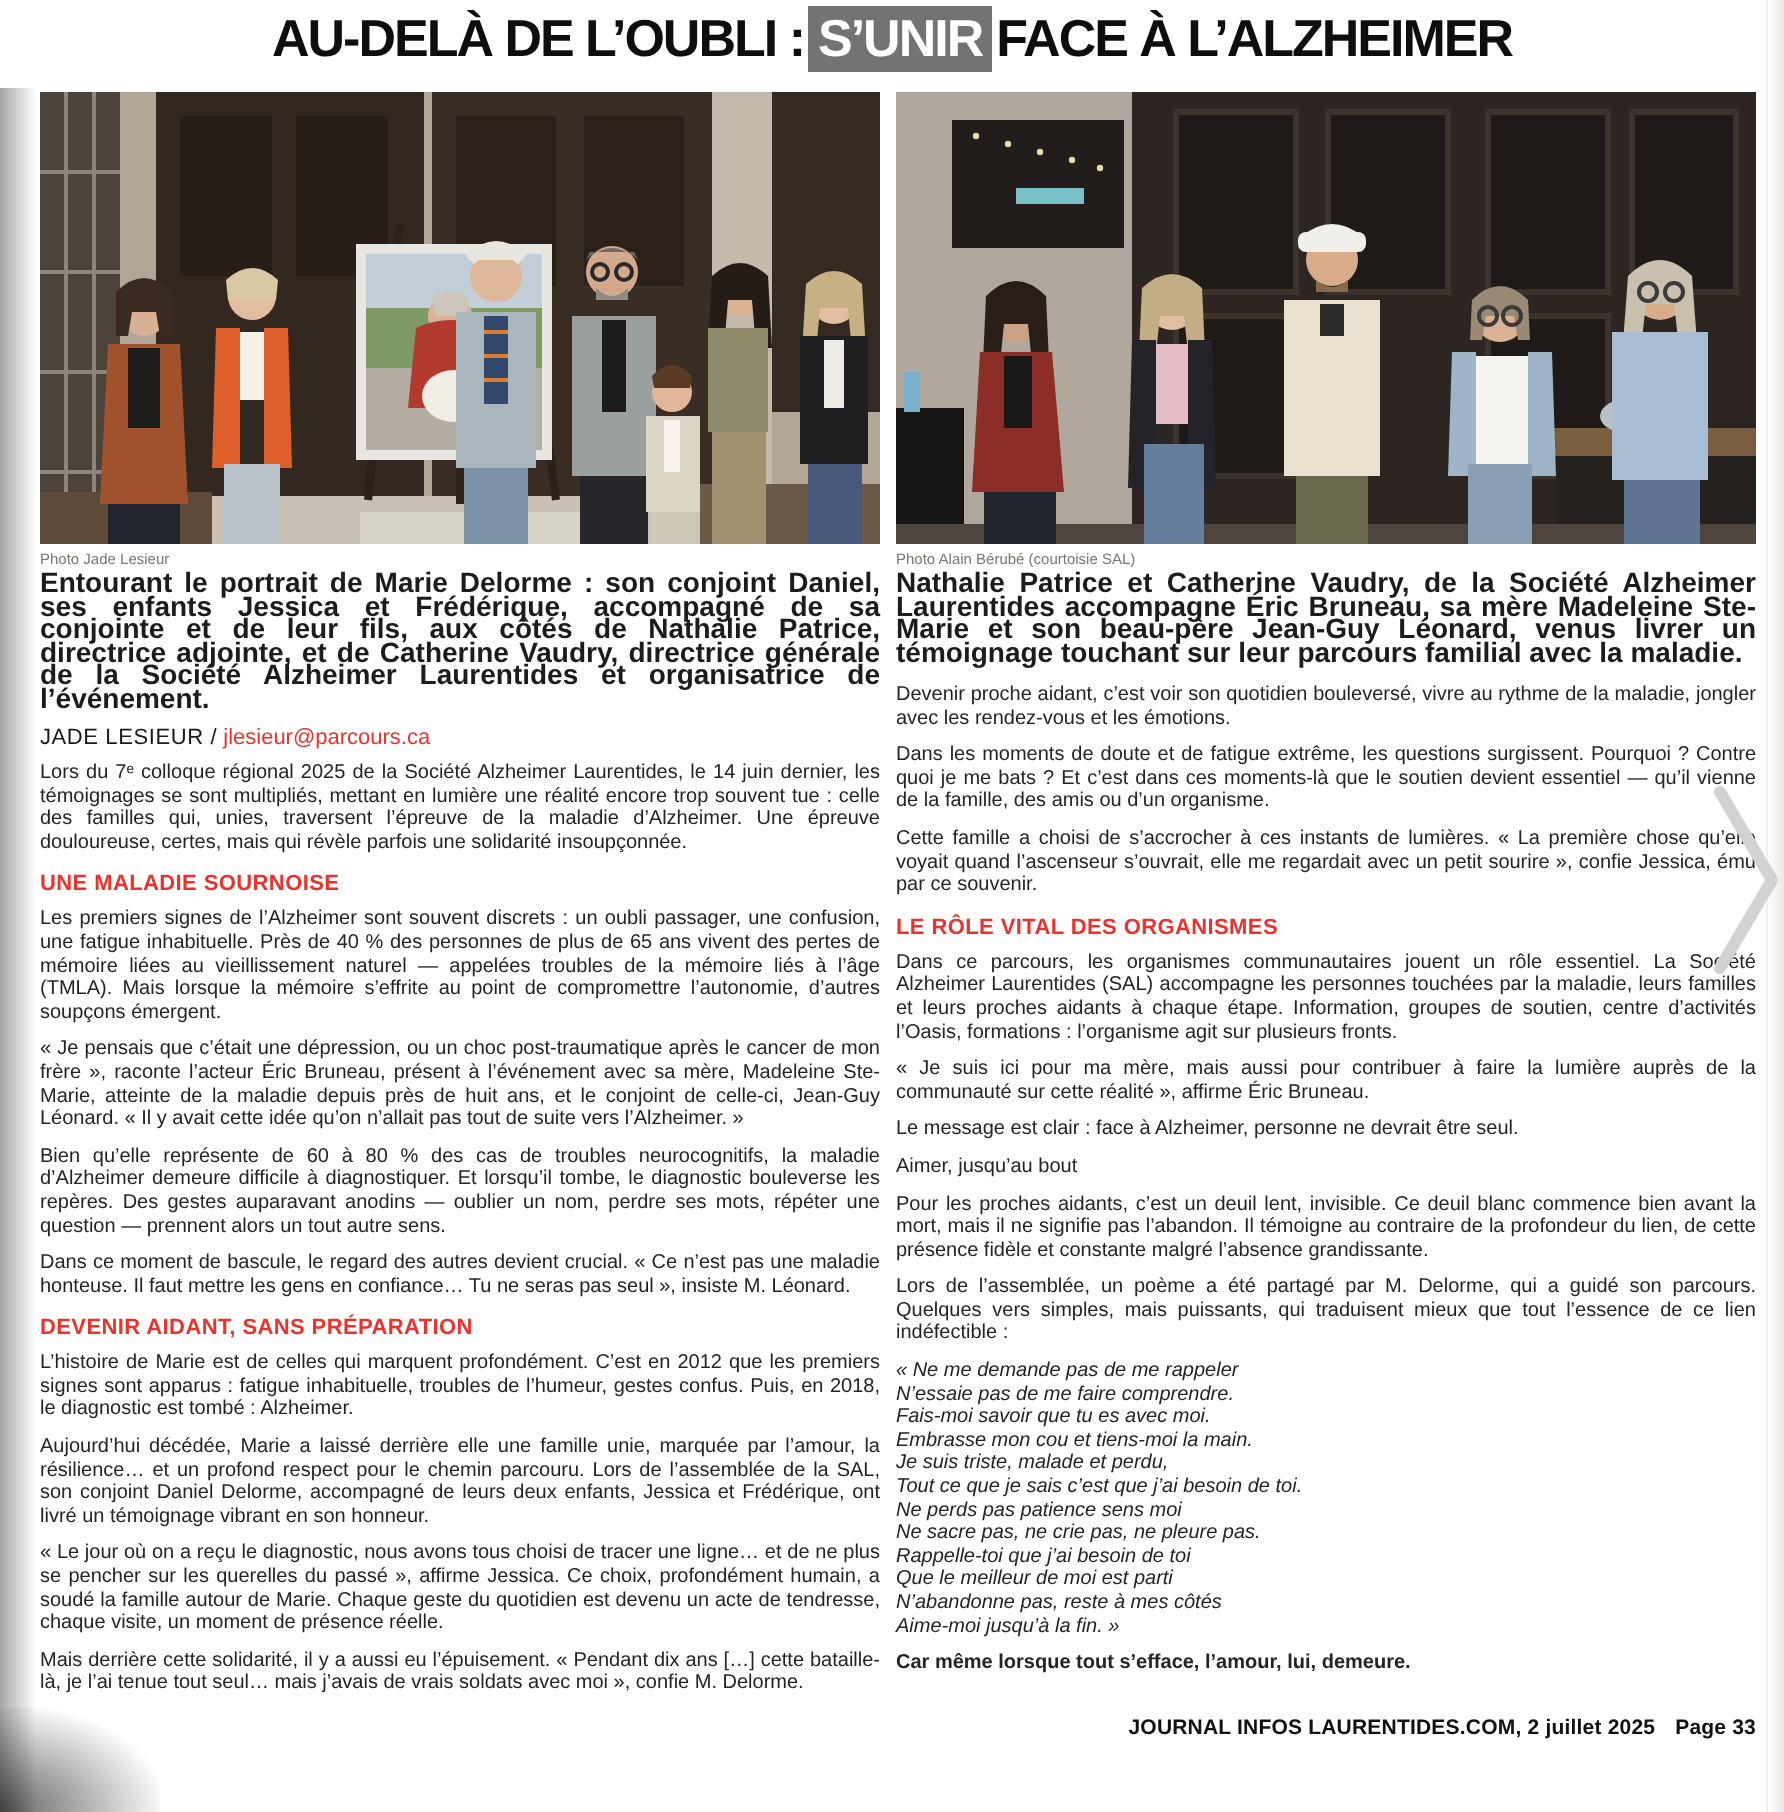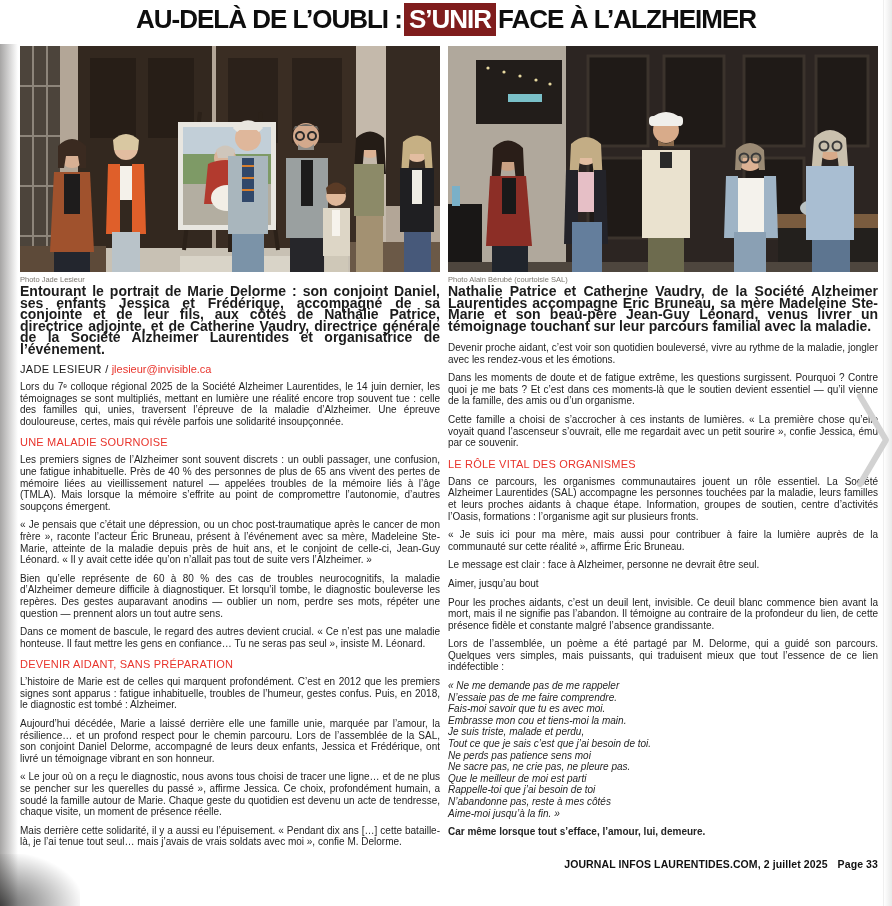--- a/index.html
+++ b/index.html
@@ -2,42 +2,42 @@
 <html><head>
 <meta charset="utf-8">
 <style>
   html,body{margin:0;padding:0;}
   body{width:892px;height:906px;position:relative;background:#ffffff;overflow:hidden;
        font-family:"Liberation Sans", sans-serif;-webkit-font-smoothing:antialiased;}
 
   
   .headline{position:absolute;left:0;top:4px;width:892px;text-align:center;
     font-size:26px;font-weight:bold;letter-spacing:-1px;color:#0e0e0e;white-space:nowrap;}
-  .headline .hl{color:#ffffff;background:#7f1d1d;padding:1px 5px 2px 5px;margin:0 2px;}
+  .headline .hl{color:#ffffff;background:#737373;padding:1px 5px 2px 5px;margin:0 2px;}
 
   
   .col{position:absolute;top:46px;}
   .col-left{left:20px;width:420px;}
   .col-right{left:448px;width:430px;}
 
   .photo-frame{width:100%;height:226px;overflow:hidden;background:#38302a;}
   .photo-frame svg{display:block;}
 
   .credit{font-size:7.5px;color:#7a756e;margin-top:3px;line-height:9px;}
   .caption{font-size:14px;font-weight:bold;color:#1c1c1c;line-height:11.5px;
     text-align:justify;margin-top:2px;}
 
   .byline{margin-top:8px;font-size:11px;line-height:13px;}
   .byline .author{font-weight:normal;color:#1a1a1a;letter-spacing:.3px;}
   .byline .email{color:#e8342c;}
 
   .body-text{margin-top:5px;}
   .body-text p{font-size:10px;line-height:11.6px;color:#242424;text-align:justify;
     margin:0 0 7px 0;}
-  .sec-h{font-size:11px;font-weight:normal;color:#e8342c;letter-spacing:.2px;
+  .sec-h{font-size:11px;font-weight:bold;color:#e8342c;letter-spacing:.2px;
     margin:9px 0 5px 0;line-height:13px;}
 
   .poem{font-size:10px;line-height:11.6px;color:#242424;font-style:italic;
     text-align:left;margin:2px 0 7px 0;}
   .closing{font-size:10px;line-height:11.6px;color:#242424;margin:0 0 7px 0;font-weight:bold;}
 
   .page-footer{margin-top:20px;text-align:right;font-size:10.5px;font-weight:bold;
     color:#111;letter-spacing:.1px;}
   .page-footer .pg{margin-left:10px;}
 
@@ -152,21 +152,21 @@
       <rect x="392" y="124" width="10" height="34" fill="#efece4"></rect>
       <rect x="384" y="186" width="27" height="40" fill="#47597a"></rect>
     </svg>
   </div>
 
   <div class="credit">Photo Jade Lesieur</div>
   <div class="caption">Entourant le portrait de Marie Delorme : son conjoint Daniel, ses enfants Jessica et Frédérique, accompagné de sa conjointe et de leur fils, aux côtés de Nathalie Patrice, directrice adjointe, et de Catherine Vaudry, directrice générale de la Société Alzheimer Laurentides et organisatrice de l’événement.</div>
 
   <div class="byline">
     <span class="author">JADE LESIEUR /</span>
-    <span class="email">jlesieur@invisible.ca</span>
+    <span class="email">jlesieur@parcours.ca</span>
   </div>
 
   <div class="body-text">
     <p>Lors du 7ᵉ colloque régional 2025 de la Société Alzheimer Laurentides, le 14 juin dernier, les témoignages se sont multipliés, mettant en lumière une réalité encore trop souvent tue : celle des familles qui, unies, traversent l’épreuve de la maladie d’Alzheimer. Une épreuve douloureuse, certes, mais qui révèle parfois une solidarité insoupçonnée.</p>
     <div class="sec-h">UNE MALADIE SOURNOISE</div>
     <p>Les premiers signes de l’Alzheimer sont souvent discrets : un oubli passager, une confusion, une fatigue inhabituelle. Près de 40 % des personnes de plus de 65 ans vivent des pertes de mémoire liées au vieillissement naturel — appelées troubles de la mémoire liés à l’âge (TMLA). Mais lorsque la mémoire s’effrite au point de compromettre l’autonomie, d’autres soupçons émergent.</p>
     <p>« Je pensais que c’était une dépression, ou un choc post-traumatique après le cancer de mon frère », raconte l’acteur Éric Bruneau, présent à l’événement avec sa mère, Madeleine Ste-Marie, atteinte de la maladie depuis près de huit ans, et le conjoint de celle-ci, Jean-Guy Léonard. « Il y avait cette idée qu’on n’allait pas tout de suite vers l’Alzheimer. »</p>
     <p>Bien qu’elle représente de 60 à 80 % des cas de troubles neurocognitifs, la maladie d’Alzheimer demeure difficile à diagnostiquer. Et lorsqu’il tombe, le diagnostic bouleverse les repères. Des gestes auparavant anodins — oublier un nom, perdre ses mots, répéter une question — prennent alors un tout autre sens.</p>
     <p>Dans ce moment de bascule, le regard des autres devient crucial. « Ce n’est pas une maladie honteuse. Il faut mettre les gens en confiance… Tu ne seras pas seul », insiste M. Léonard.</p>
     <div class="sec-h">DEVENIR AIDANT, SANS PRÉPARATION</div>
@@ -272,22 +272,22 @@
 
     <div class="poem">
       <div>« Ne me demande pas de me rappeler</div>
       <div>N’essaie pas de me faire comprendre.</div>
       <div>Fais-moi savoir que tu es avec moi.</div>
       <div>Embrasse mon cou et tiens-moi la main.</div>
       <div>Je suis triste, malade et perdu,</div>
       <div>Tout ce que je sais c’est que j’ai besoin de toi.</div>
       <div>Ne perds pas patience sens moi</div>
       <div>Ne sacre pas, ne crie pas, ne pleure pas.</div>
+      <div>Rappelle-toi que j’ai besoin de toi</div>
       <div>Que le meilleur de moi est parti</div>
-      <div>Rappelle-toi que j’ai besoin de toi</div>
       <div>N’abandonne pas, reste à mes côtés</div>
       <div>Aime-moi jusqu’à la fin. »</div>
     </div>
 
     <div class="closing">Car même lorsque tout s’efface, l’amour, lui, demeure.</div>
 
     <div class="page-footer">
       <span>JOURNAL INFOS LAURENTIDES.COM, 2 juillet 2025</span><span class="pg">Page 33</span>
     </div>
   </div>

